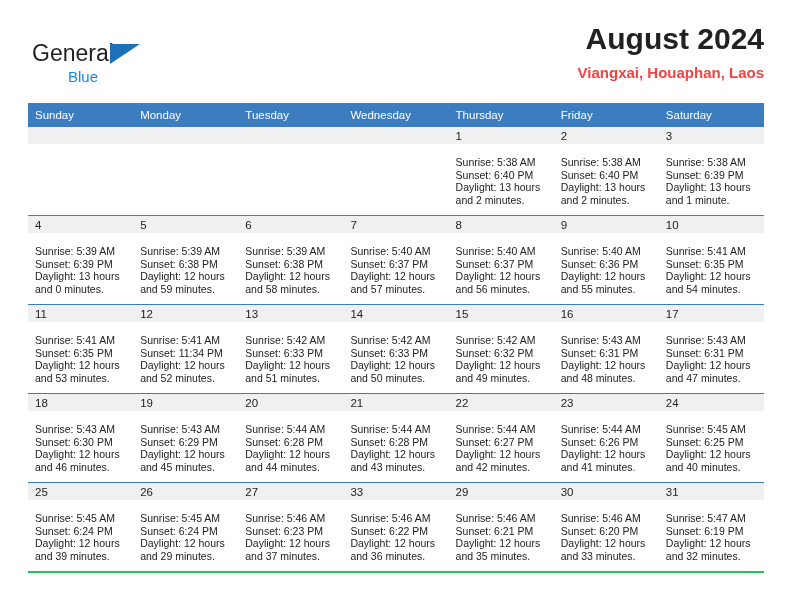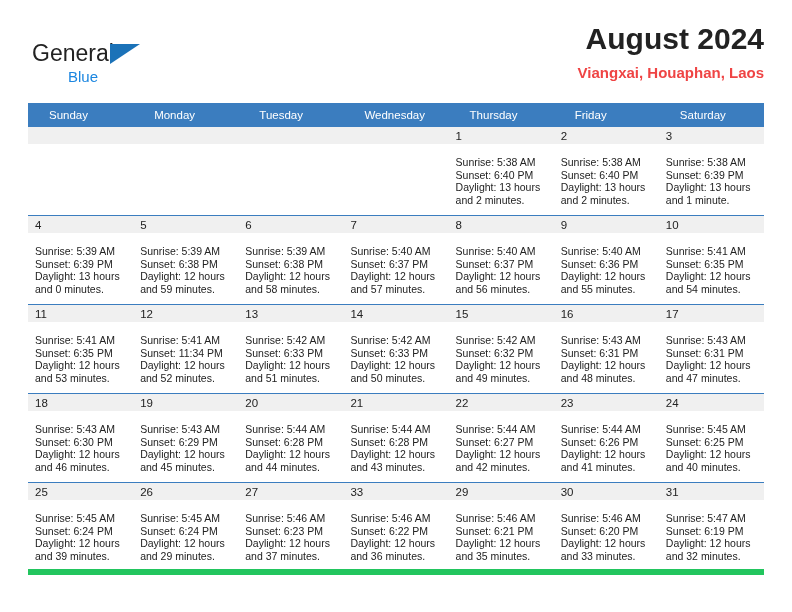--- a/index.html
+++ b/index.html
@@ -93,35 +93,35 @@
     border-collapse: collapse;
     width: 736px;
     table-layout: fixed;
   }
   table.cal th {
     background: #3b7dbf;
     color: #ffffff;
     font-size: 11.5px;
     font-weight: normal;
     text-align: left;
-    padding: 5px 0 5px 21px;
+    padding: 5px 0 5px 7px;
     height: 13px;
     border: none;
     margin-left: 31px;
   }
   table.cal td {
     vertical-align: top;
     padding: 0;
     border-top: 1px solid #3b7dbf;
     background: #ffffff;
     height: 89px;
     box-sizing: border-box;
   }
   table.cal tr.week:last-child td {
-    border-bottom: 6px solid #22c55e;
+    border-bottom: 2px solid #22c55e;
   }
   .daynum-bar {
     background: #f0f0f0;
     height: 17px;
     padding: 2px 0 0 7px;
     box-sizing: border-box;
     font-size: 11.5px;
     color: #222222;
     line-height: 14px;
   }

